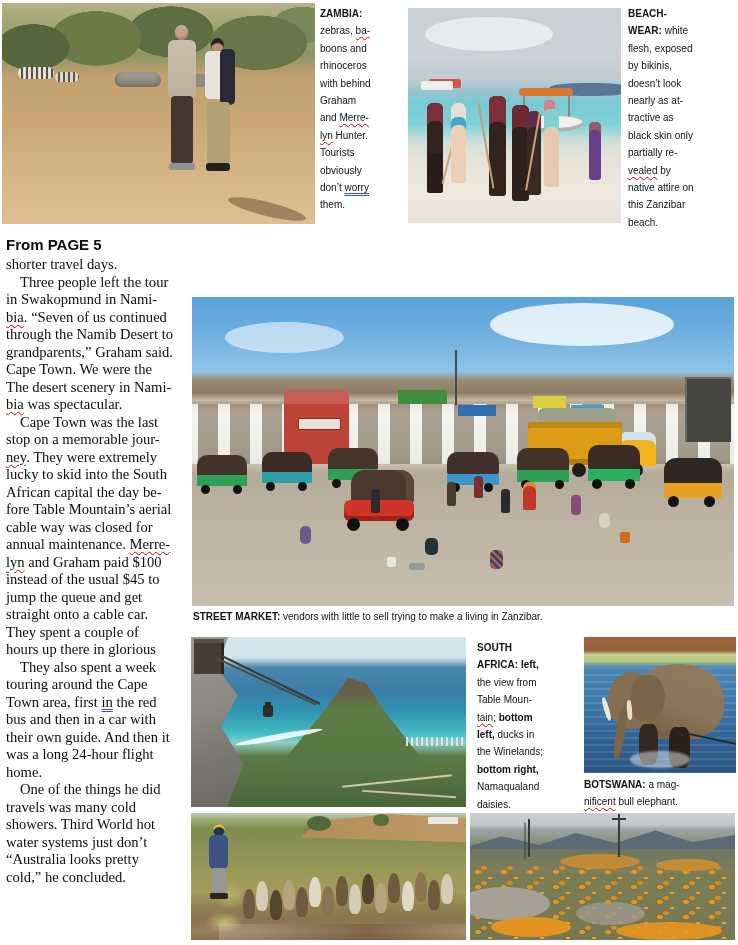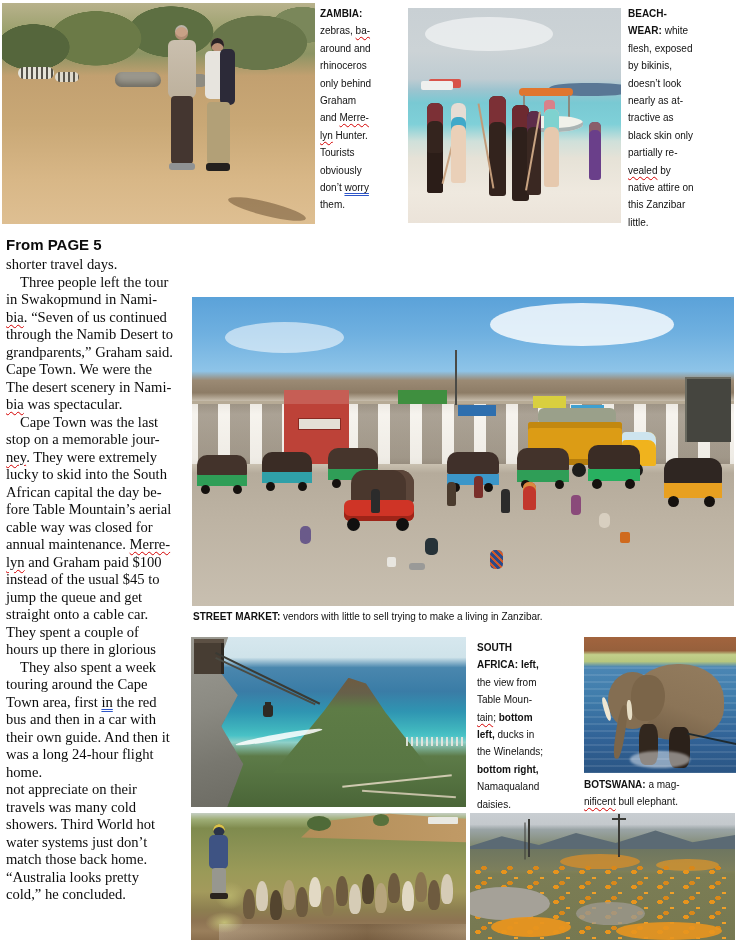--- a/index.html
+++ b/index.html
@@ -50,23 +50,23 @@
       <div style="left:18px;top:11px;width:15px;height:56px;border-radius:5px;background:#2c2a38;"></div>
       <div style="left:5px;top:64px;width:23px;height:62px;border-radius:4px;background:#b2a077;"></div>
       <div style="left:4px;top:125px;width:24px;height:8px;border-radius:3px;background:#23201e;"></div>
     </div>
     <div style="left:72%;top:90%;width:80px;height:14px;background:rgba(70,45,20,.4);border-radius:50%;transform:rotate(14deg);"></div>
   </div>
 
   <div class="cap" style="left:320px;top:5px;width:94px;">
       <div class="ln"><span class="b">ZAMBIA:</span></div>
       <div class="ln"><span>zebras, </span><span class="sq-red">ba-</span></div>
-      <div class="ln"><span>around and</span></div>
+      <div class="ln"><span>boons and</span></div>
       <div class="ln"><span>rhinoceros</span></div>
-      <div class="ln"><span>only behind</span></div>
+      <div class="ln"><span>with behind</span></div>
       <div class="ln"><span>Graham</span></div>
       <div class="ln"><span>and </span><span class="sq-red">Merre-</span></div>
       <div class="ln"><span class="sq-red">lyn</span><span> Hunter.</span></div>
       <div class="ln"><span>Tourists</span></div>
       <div class="ln"><span>obviously</span></div>
       <div class="ln"><span>don’t </span><span class="u-blue">worry</span></div>
       <div class="ln"><span>them.</span></div>
     </div>
 
   <div class="ph" style="left:408px;top:8px;width:213px;height:215px;background:
@@ -102,21 +102,21 @@
       <div class="ln"><span>flesh, exposed</span></div>
       <div class="ln"><span>by bikinis,</span></div>
       <div class="ln"><span>doesn’t look</span></div>
       <div class="ln"><span>nearly as at-</span></div>
       <div class="ln"><span>tractive as</span></div>
       <div class="ln"><span>black skin only</span></div>
       <div class="ln"><span>partially re-</span></div>
       <div class="ln"><span class="sq-red">vealed</span><span> by</span></div>
       <div class="ln"><span>native attire on</span></div>
       <div class="ln"><span>this Zanzibar</span></div>
-      <div class="ln"><span>little.</span></div>
+      <div class="ln"><span>beach.</span></div>
     </div>
 
   <div class="article" style="left:6px;top:236px;width:184px;">
     <div class="frompage">From PAGE 5</div>
     <div>
         <div class="ln"><span>shorter travel days.</span></div>
         <div class="ln ind"><span>Three people left the tour</span></div>
         <div class="ln"><span>in Swakopmund in Nami-</span></div>
         <div class="ln"><span class="sq-red">bia</span><span>. “Seven of us continued</span></div>
         <div class="ln"><span>through the Namib Desert to</span></div>
@@ -138,25 +138,24 @@
         <div class="ln"><span>straight onto a cable car.</span></div>
         <div class="ln"><span>They spent a couple of</span></div>
         <div class="ln"><span>hours up there in glorious</span></div>
         <div class="ln ind"><span>They also spent a week</span></div>
         <div class="ln"><span>touring around the Cape</span></div>
         <div class="ln"><span>Town area, first </span><span class="u-blue">in</span><span> the red</span></div>
         <div class="ln"><span>bus and then in a car with</span></div>
         <div class="ln"><span>their own guide. And then it</span></div>
         <div class="ln"><span>was a long 24-hour flight</span></div>
         <div class="ln"><span>home.</span></div>
-        <div class="ln"><span>not appreciate on their</span></div>
+        <div class="ln ind"><span>One of the things he did</span></div>
         <div class="ln"><span>travels was many cold</span></div>
         <div class="ln"><span>showers.  Third World hot</span></div>
         <div class="ln"><span>water systems just don’t</span></div>
-        <div class="ln"><span>match those back home.</span></div>
         <div class="ln"><span>“Australia looks pretty</span></div>
         <div class="ln"><span>cold,” he concluded.</span></div>
       </div>
   </div>
 
 
   <div class="ph" style="left:192px;top:297px;width:542px;height:309px;background:
          linear-gradient(180deg,#5ba2d9 0%,#6fb0e0 12%,#8ec4e8 24%,#9b8a74 27%,#8d7c66 31%,#cfc6b6 34%,#e9e2d4 38%,#d8d0c0 52%,#b5ab9b 57%,#bdb3a3 72%,#c8bfb0 100%);">
     <div style="left:55%;top:2%;width:34%;height:14%;border-radius:50%;background:rgba(255,255,255,.8);"></div>
     <div style="left:6%;top:8%;width:22%;height:10%;border-radius:50%;background:rgba(255,255,255,.55);"></div>

